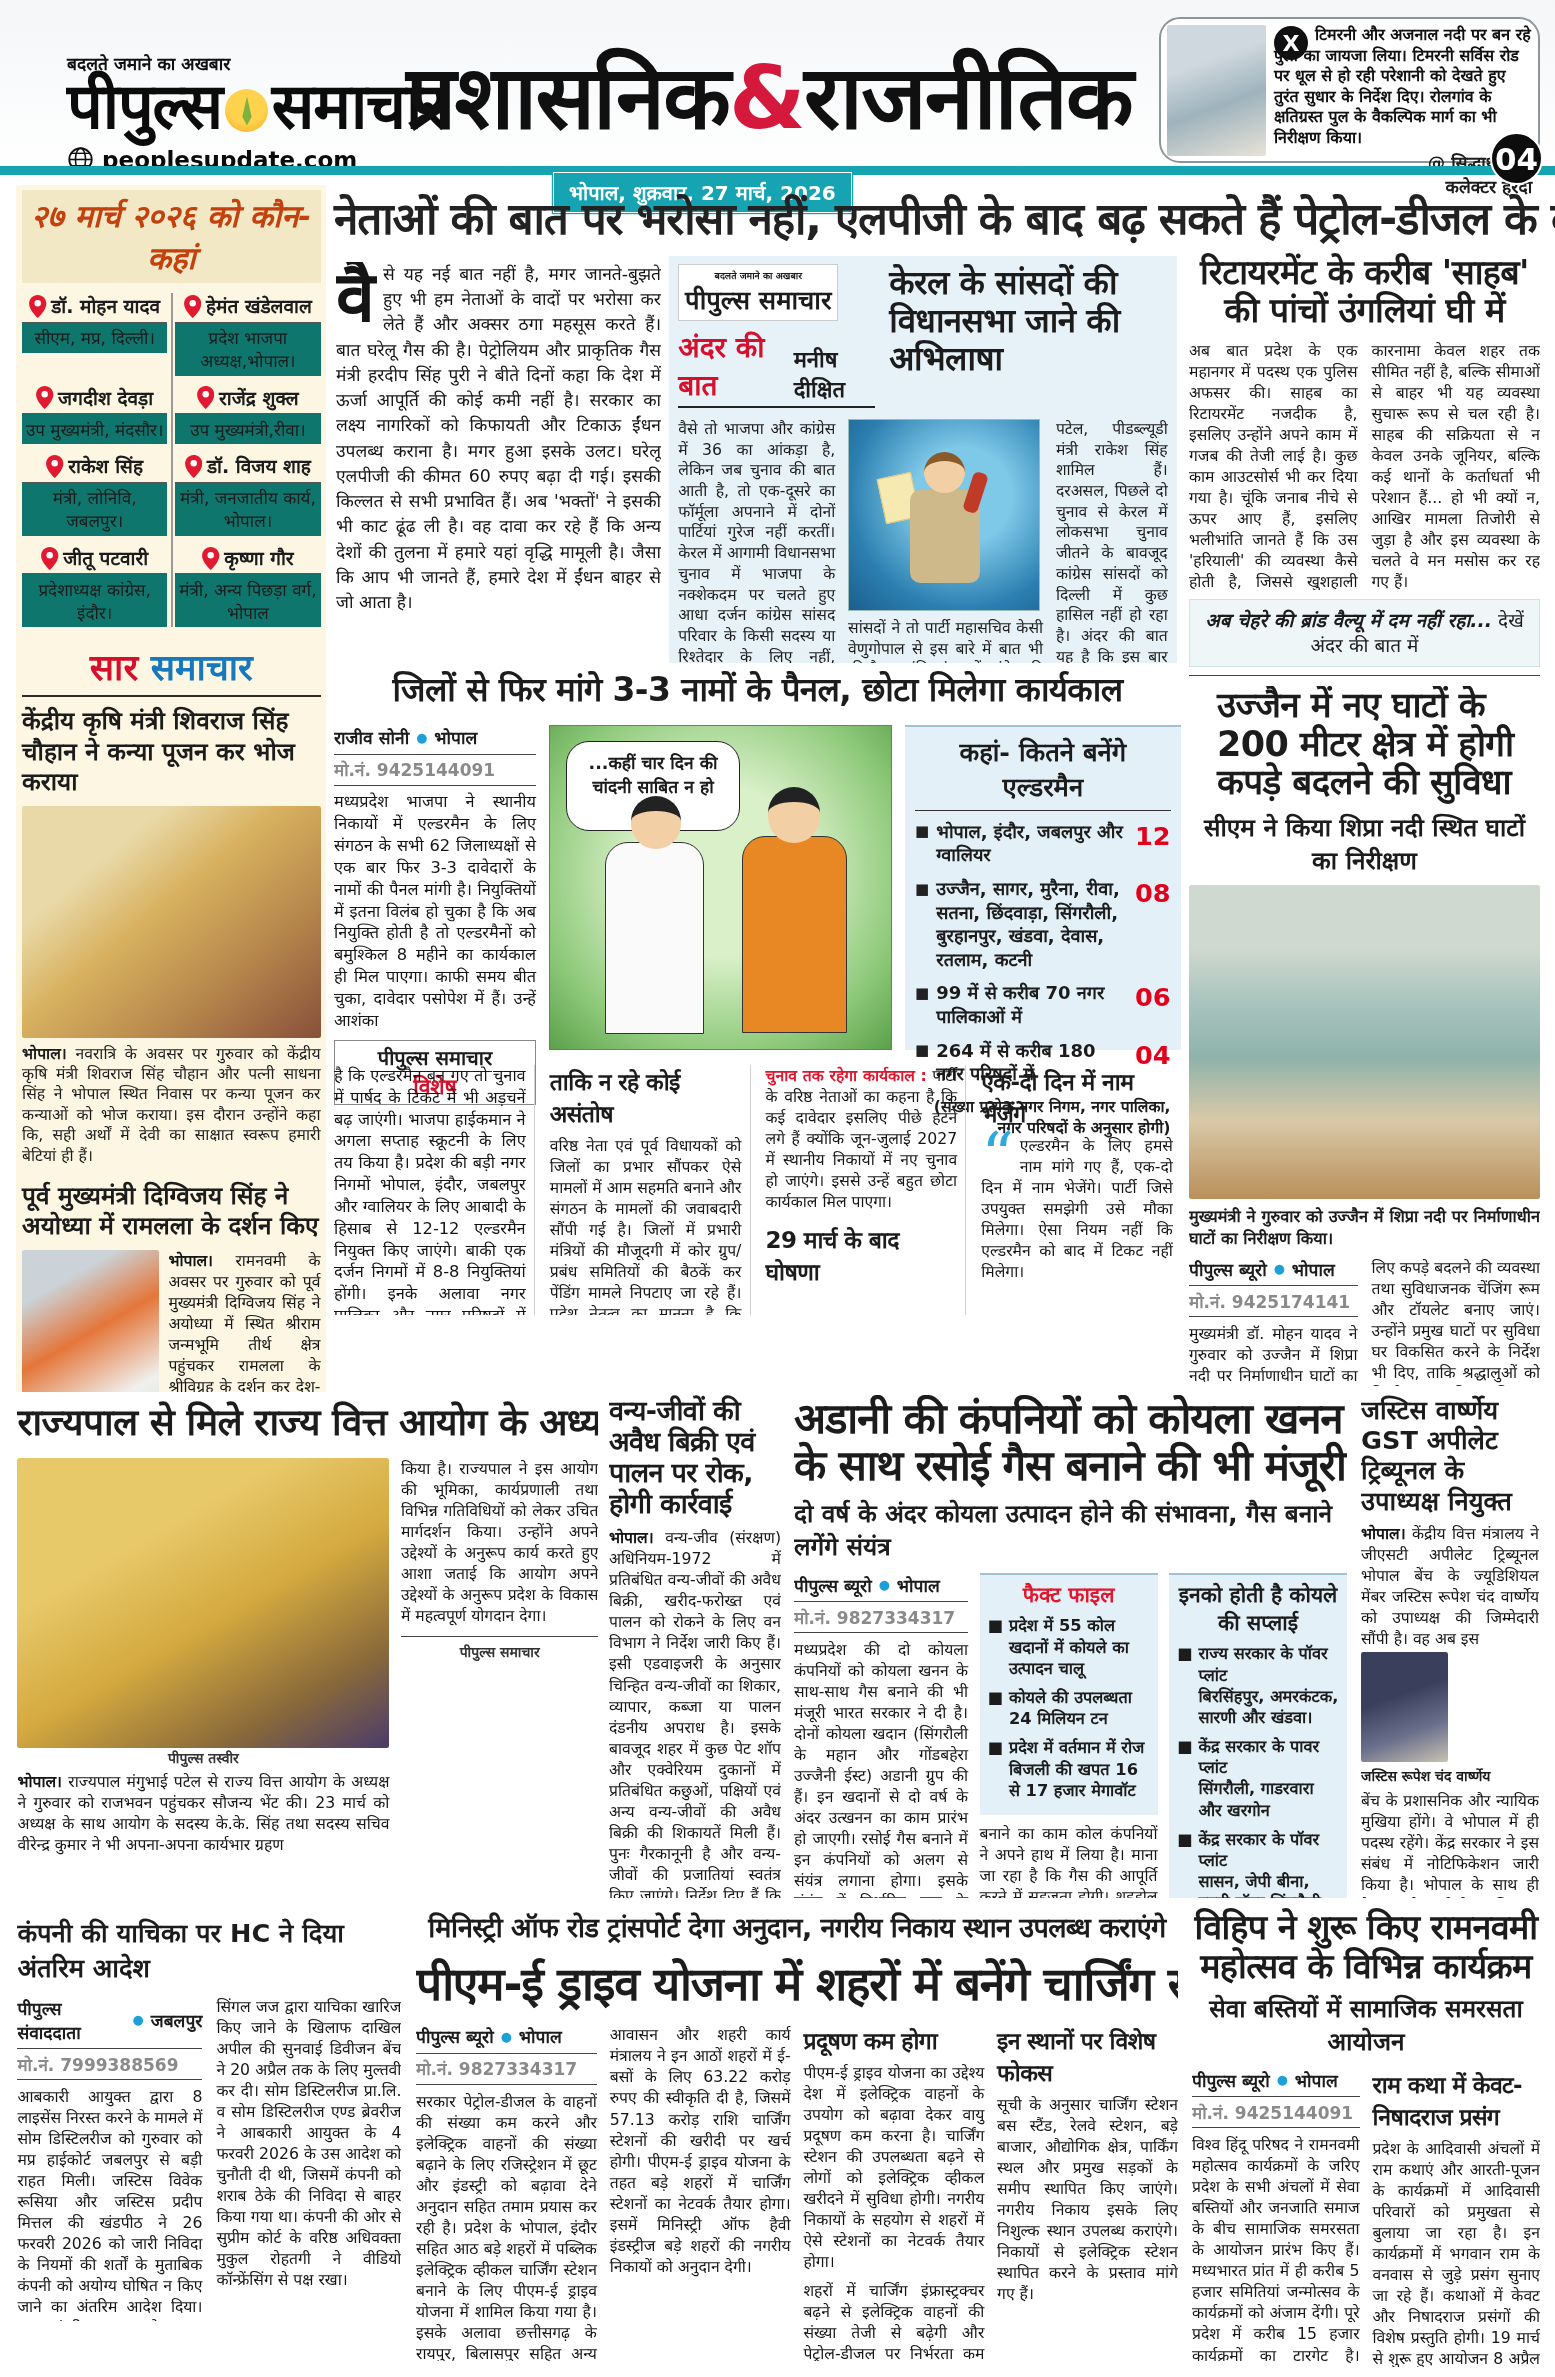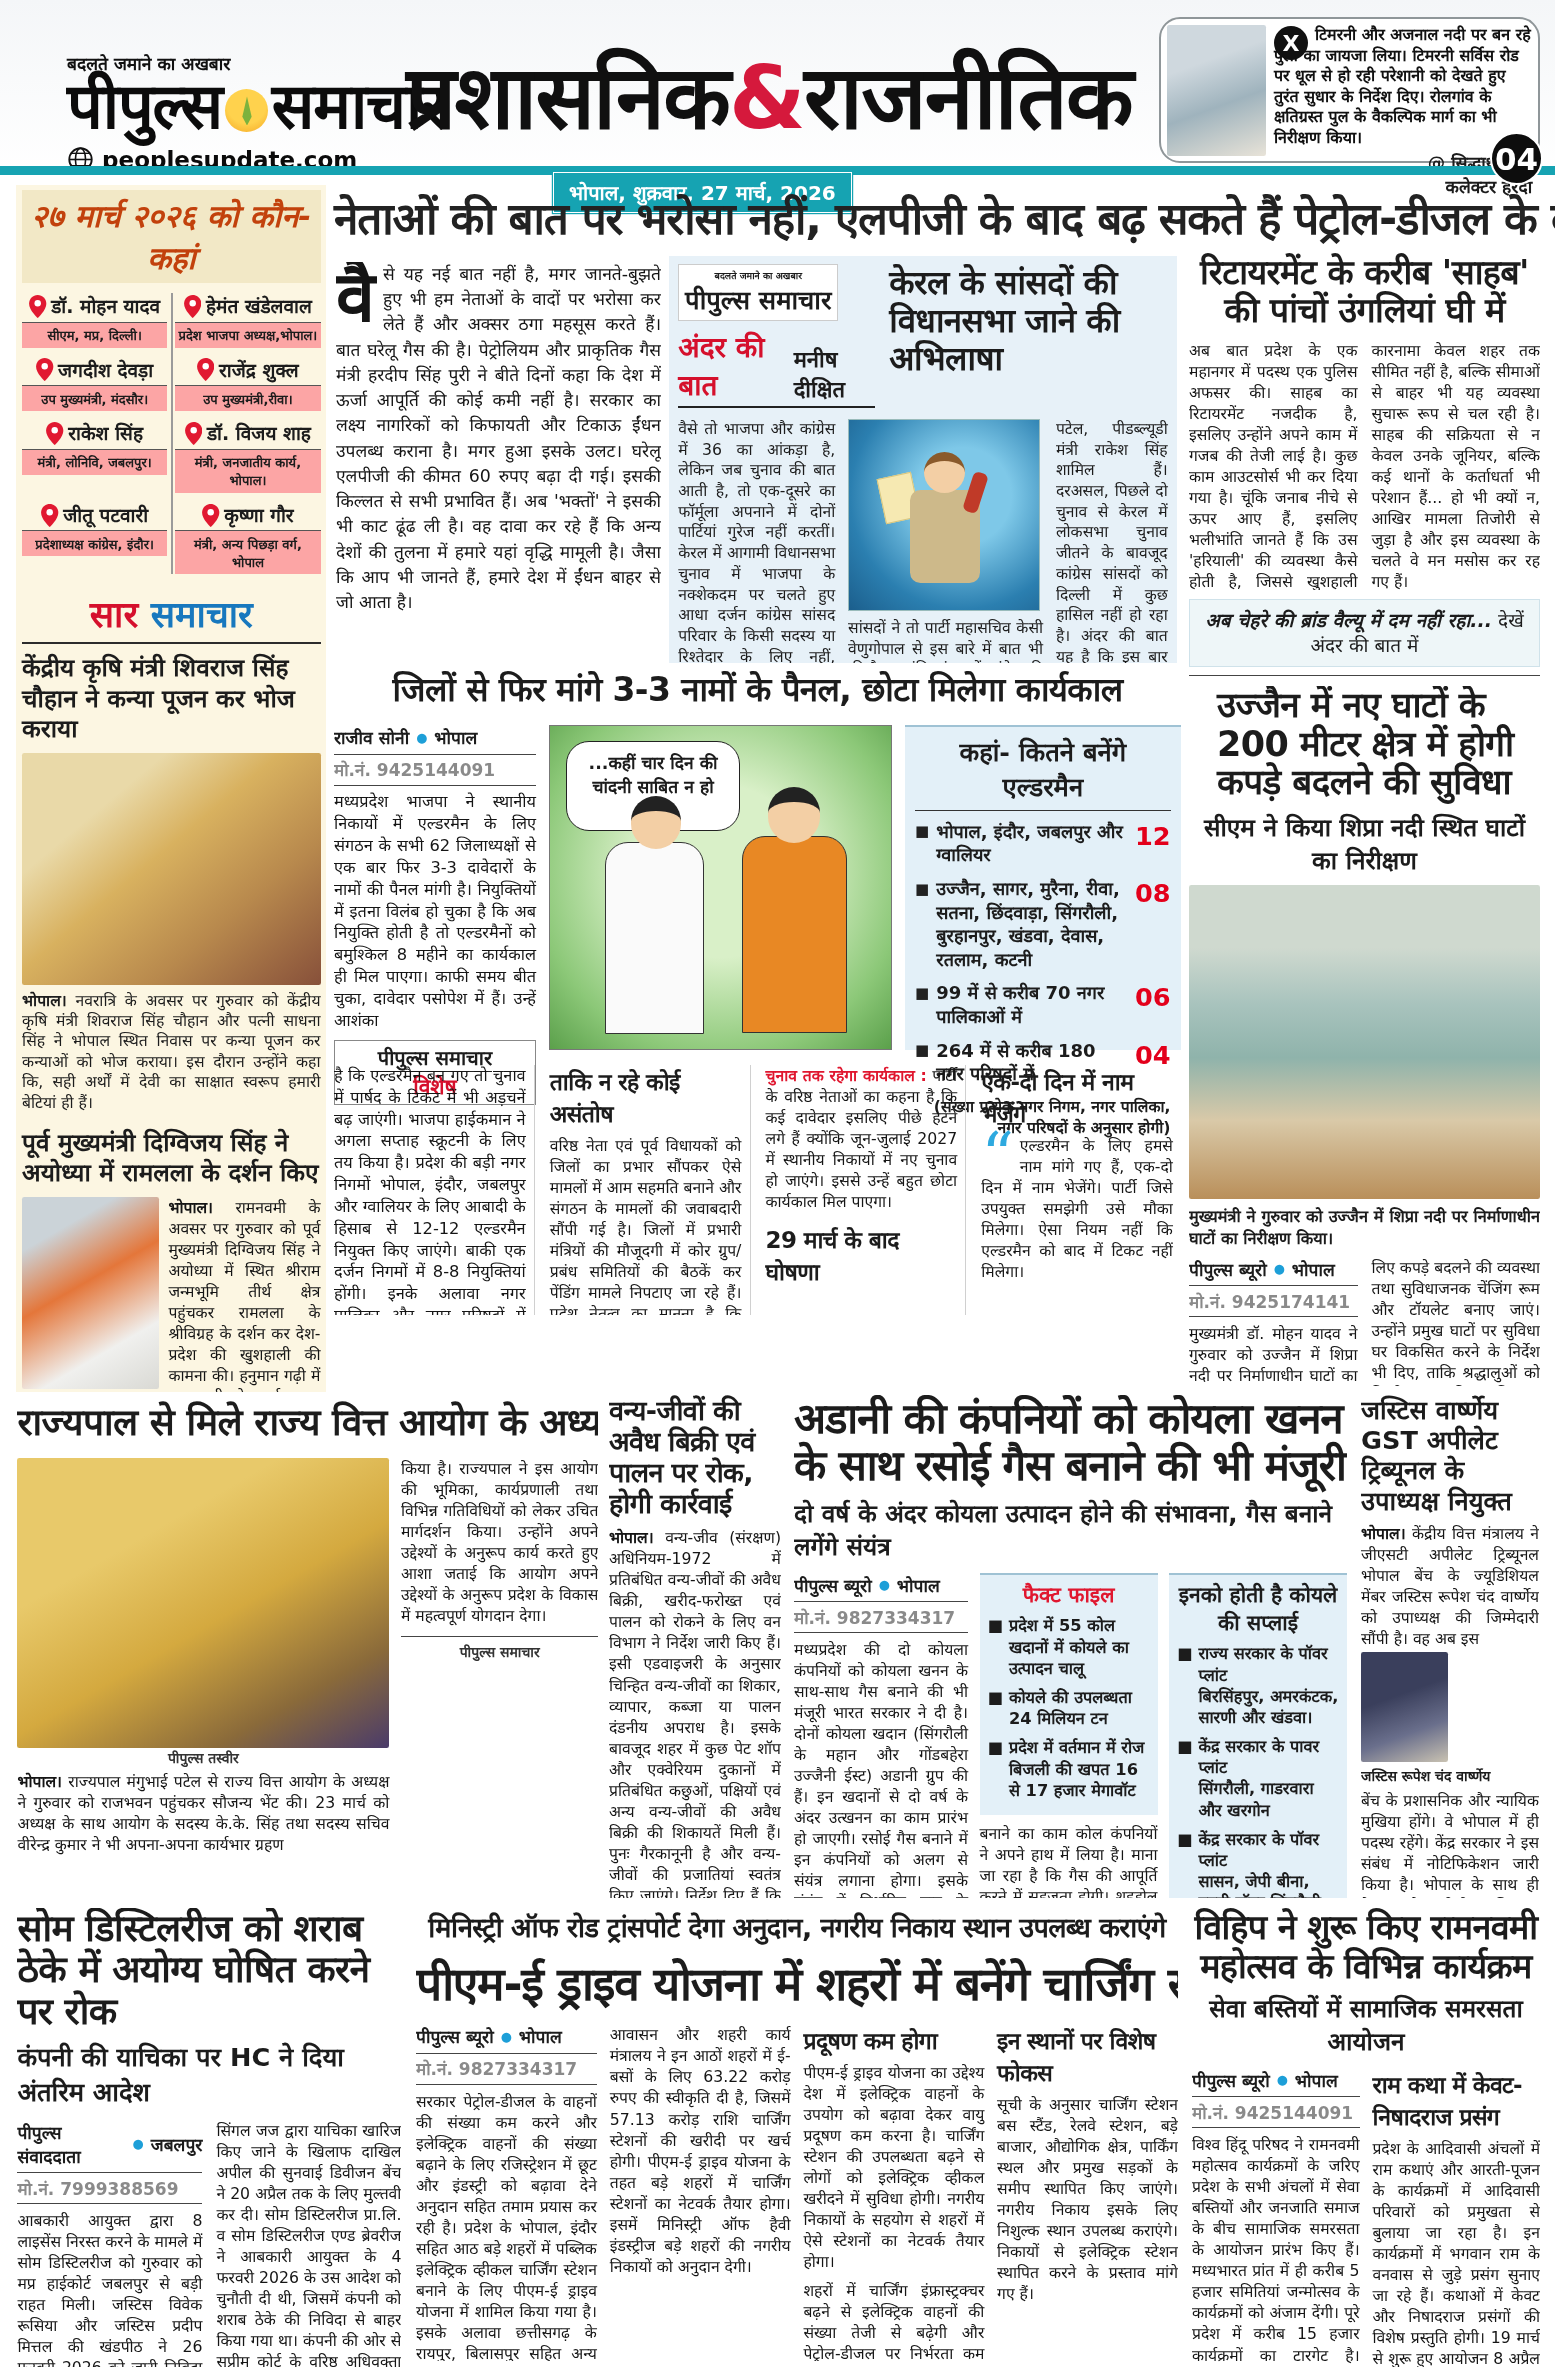--- a/index.html
+++ b/index.html
@@ -40,21 +40,21 @@
   .redlabel { color:#e0172f; font-weight:700; }
   .photo-credit { font-size:14px; font-weight:bold; color:#333; text-align:center; }
 
   
   #left-col { left:16.3px; top:185px; width:310px; height:1207px; background:#fcf6e2; padding:4.6px 5.8px; }
   #ww-title { background:#f2e8c6; color:#c2410c; font-size:31px; font-weight:800; text-align:center; padding:4.6px 0; font-style:italic; }
   #ww-grid { display:grid; grid-template-columns:1fr 1fr; column-gap:8.1px; row-gap:9.3px; margin-top:10.5px; position:relative; }
   #ww-grid:before { content:""; position:absolute; left:50%; top:0; bottom:0; width:1.7px; background:#9a9a9a; }
   .ww-name-row { display:flex; align-items:center; gap:4.6px; justify-content:center; border-bottom:1.7px solid #555; padding-bottom:2.3px; }
   .ww-name { font-size:19px; font-weight:800; }
-  .ww-role { background:#fca5a5; font-size:13px; font-weight:700; text-align:center; padding:3.5px 1.2px; }
+  .ww-role { background:#0f766e; font-size:17px; font-weight:400; text-align:center; padding:3.5px 1.2px; }
   #saar-head { text-align:center; font-size:36px; font-weight:800; margin:15px 0 3.5px; }
   #saar-head .r { color:#d5102c; } #saar-head .b { color:#1878be; }
   .saar-rule { border-top:2.3px solid #2c2c2c; margin-bottom:9.3px; }
   .saar-hl { font-size:24.4px; line-height:1.25; font-weight:800; margin-bottom:8.1px; }
   .ph { border-radius:2.3px; }
   #saar-photo1 { width:100%; height:232px; background:linear-gradient(140deg,#e9d9a8 0 25%,#d8b15f 45%,#b8894d 70%,#87503a 100%); }
   .saar-caption { font-size:15.7px; line-height:1.3; text-align:justify; margin-top:5.8px; }
   .saar-caption b { font-weight:800; }
   #digvijay-row { display:flex; gap:9.3px; }
   #digvijay-photo { width:137px; height:192px; flex:none; background:linear-gradient(150deg,#cbd3d8 0 20%,#e4763a 45%,#f0f0ee 75%,#d9d9d4 100%); }
@@ -532,21 +532,20 @@
   <div class="justice-hl">जस्टिस वार्ष्णेय GST अपीलेट ट्रिब्यूनल के उपाध्यक्ष नियुक्त</div>
   <div class="body" style="font-size:15.7px;">
     <b>भोपाल।</b> <span>केंद्रीय वित्त मंत्रालय ने जीएसटी अपीलेट ट्रिब्यूनल भोपाल बेंच के ज्यूडिशियल मेंबर जस्टिस रूपेश चंद वार्ष्णेय को उपाध्यक्ष की जिम्मेदारी सौंपी है। वह अब इस</span>
   </div>
   <div id="justice-photo" class="ph"></div>
   <div class="justice-cap">जस्टिस रूपेश चंद वार्ष्णेय</div>
   <div class="body" style="font-size:15.7px;">बेंच के प्रशासनिक और न्यायिक मुखिया होंगे। वे भोपाल में ही पदस्थ रहेंगे। केंद्र सरकार ने इस संबंध में नोटिफिकेशन जारी किया है। भोपाल के साथ ही देश भर के अपीलीय अधिकरण की 22 राज्य पीठों के लिए उपाध्यक्ष नामित किया गया है। वर्ष 1987 में वह न्यायिक सेवा में आए थे।</div>
 </div>
 
 <div id="som" class="abs clip">
-  <div class="som-hl">सोम डिस्टिलरीज को शराब ठेके में अयोग्य घोषित करने पर रोक</div>
   <div class="som-sub">कंपनी की याचिका पर HC ने दिया अंतरिम आदेश</div>
   <div id="som-cols">
     <div class="col">
       <div class="byline">
         <span>पीपुल्स संवाददाता</span>
           <span class="bdot">●</span>
           <span>जबलपुर</span>
       </div>
       <div class="phone">मो.नं. 7999388569</div>
       <div class="body" style="font-size:15.7px;">आबकारी आयुक्त द्वारा 8 लाइसेंस निरस्त करने के मामले में सोम डिस्टिलरीज को गुरुवार को मप्र हाईकोर्ट जबलपुर से बड़ी राहत मिली। जस्टिस विवेक रूसिया और जस्टिस प्रदीप मित्तल की खंडपीठ ने 26 फरवरी 2026 को जारी निविदा के नियमों की शर्तों के मुताबिक कंपनी को अयोग्य घोषित न किए जाने का अंतरिम आदेश दिया। इस अंतरिम राहत के साथ खंडपीठ ने राज्य सरकार व अन्य को नोटिस जारी कर जवाब तलब किया है। वहीं</div>

